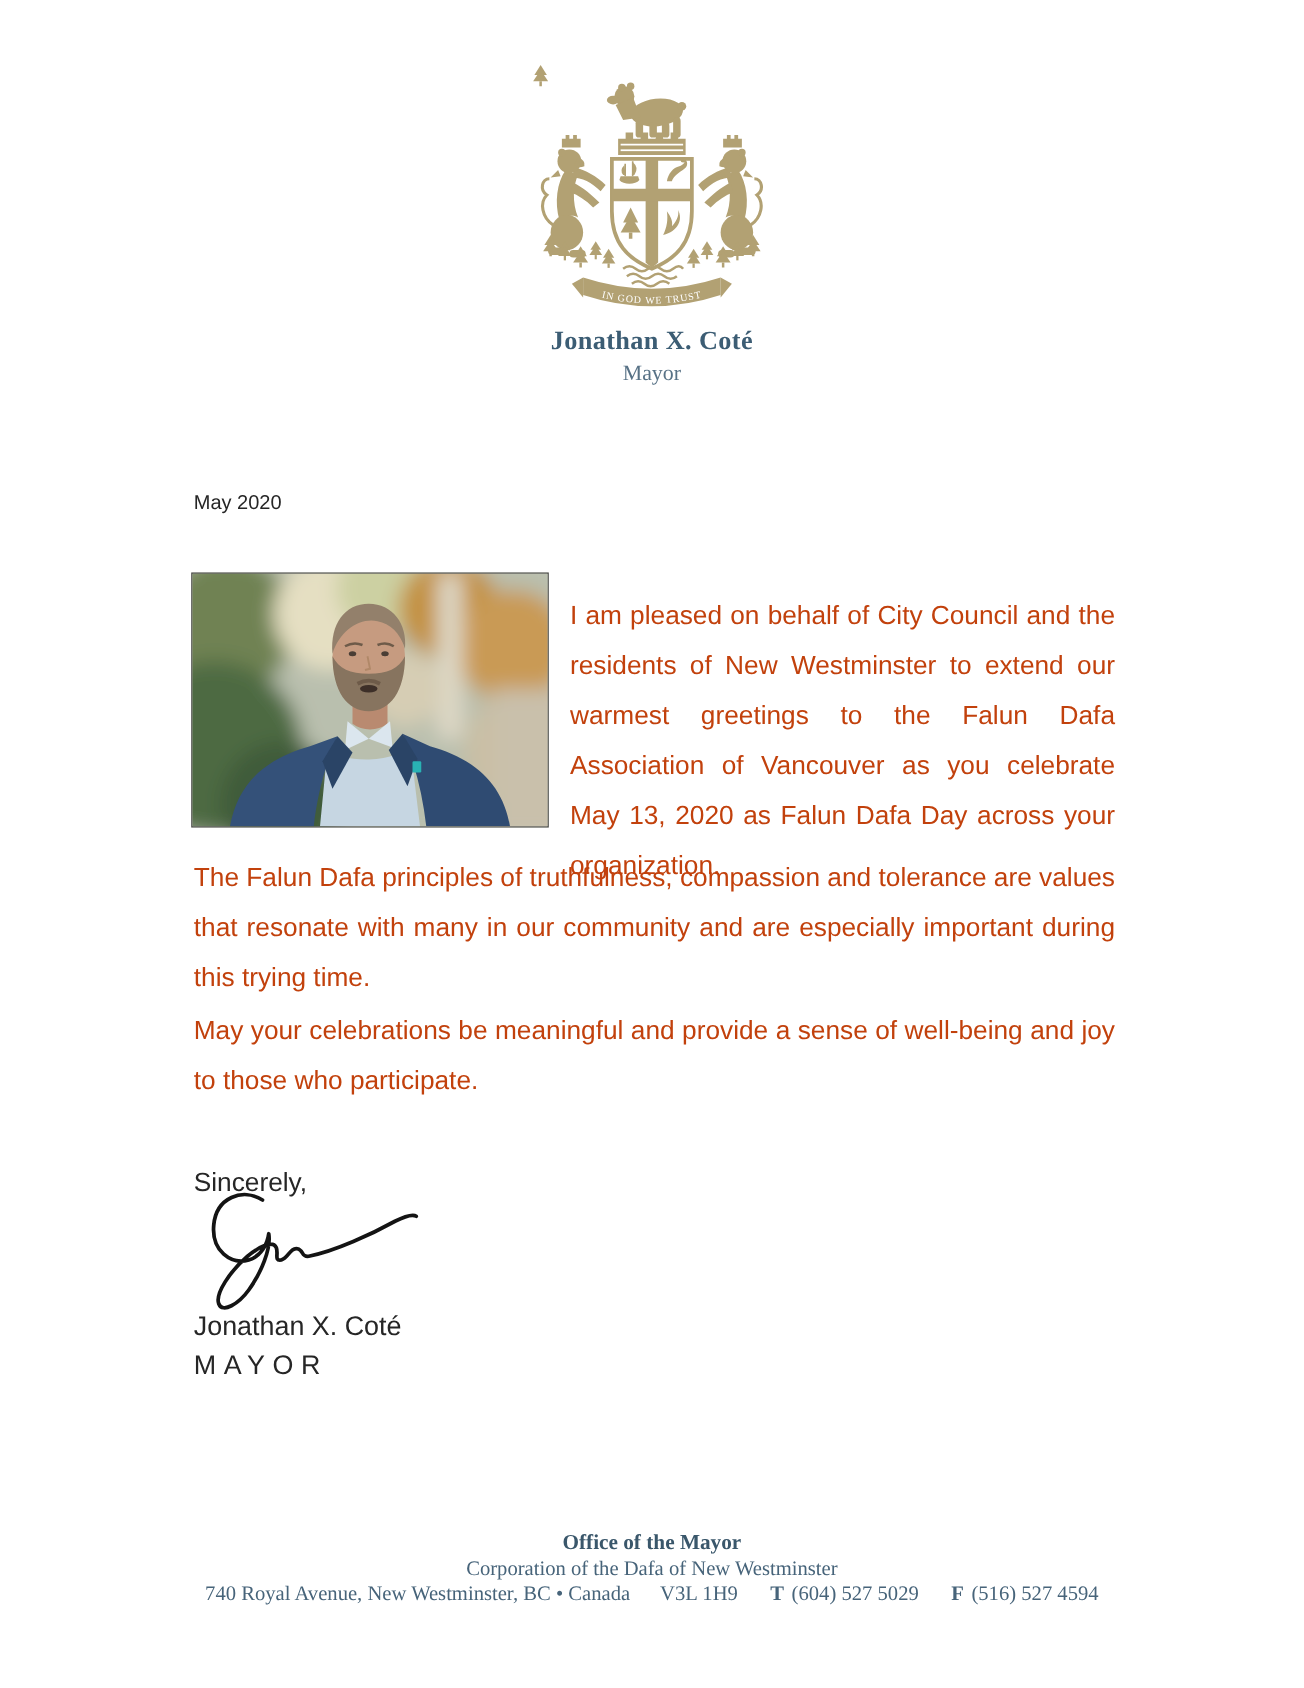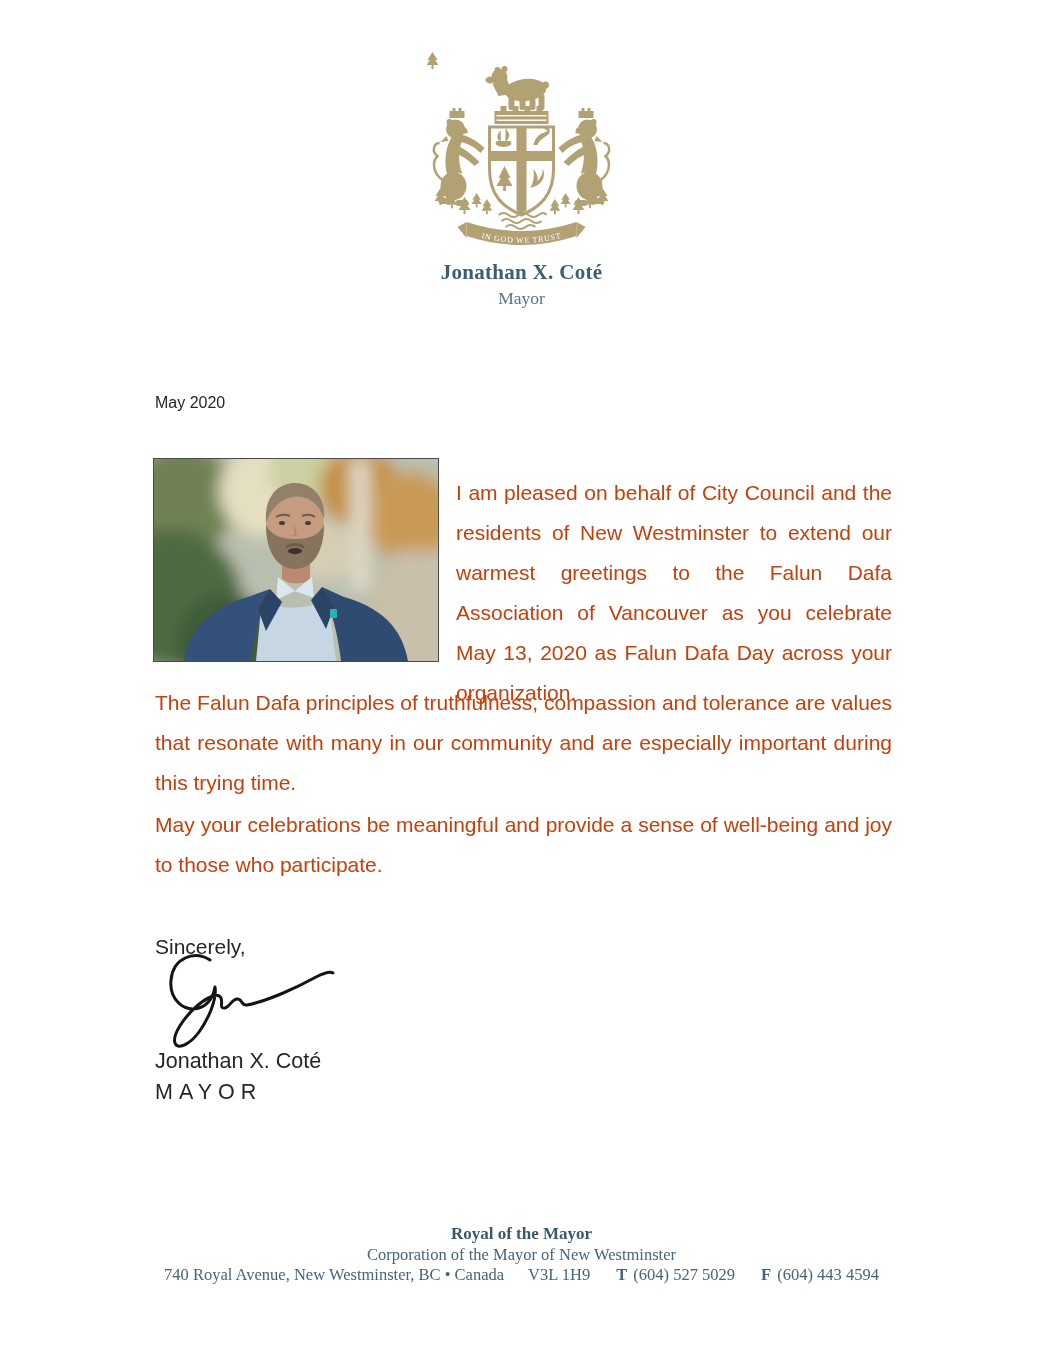--- a/index.html
+++ b/index.html
@@ -215,20 +215,20 @@
   <svg class="signature" viewBox="0 0 185 112">
     <path d="M52,20 C36,10 15,18 13,40 C11,61 27,72 41,68 C51,65 56,55 57,47 C59,59 51,78 41,92 C33,103 20,111 17,103 C14,95 26,77 40,65 C50,57 60,52 63,58 C65,63 61,69 67,68 C73,66 74,58 80,59 C85,60 83,66 89,65 C110,61 140,47 158,37 C166,33 172,31 175,33" fill="none" stroke="#141414" stroke-width="3" stroke-linecap="round" stroke-linejoin="round"></path>
   </svg>
 
   <div class="signatory">
     <div>Jonathan X. Coté</div>
     <div class="sig-title">MAYOR</div>
   </div>
 
   <div class="footer">
-    <div class="strong">Royal of the Mayor</div>
-    <div>Corporation of the Mayor of New Westminster</div>
+    <div class="strong">Office of the Mayor</div>
+    <div>Corporation of the Dafa of New Westminster</div>
     <div>
-      <span>740 Royal Avenue, New Westminster, BC • Canada</span><span class="postal">V3L 1H9</span><span class="contact-label">T</span><span>(604) 527 5029</span><span class="contact-label">F</span><span>(604) 443 4594</span>
+      <span>740 Royal Avenue, New Westminster, BC • Canada</span><span class="postal">V3L 1H9</span><span class="contact-label">T</span><span>(604) 527 5029</span><span class="contact-label">F</span><span>(516) 527 4594</span>
     </div>
   </div>
 
 </div>
 
 </body></html>

